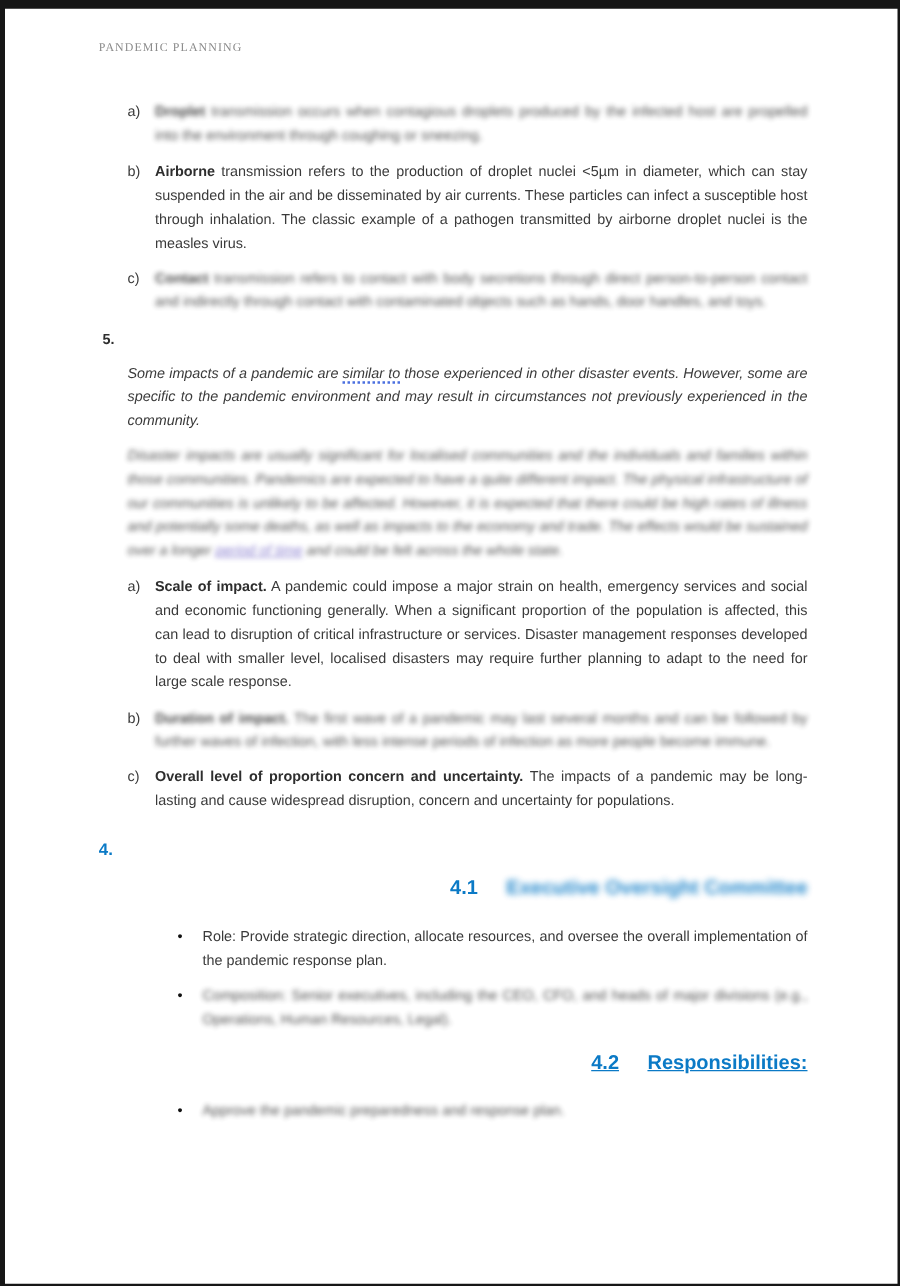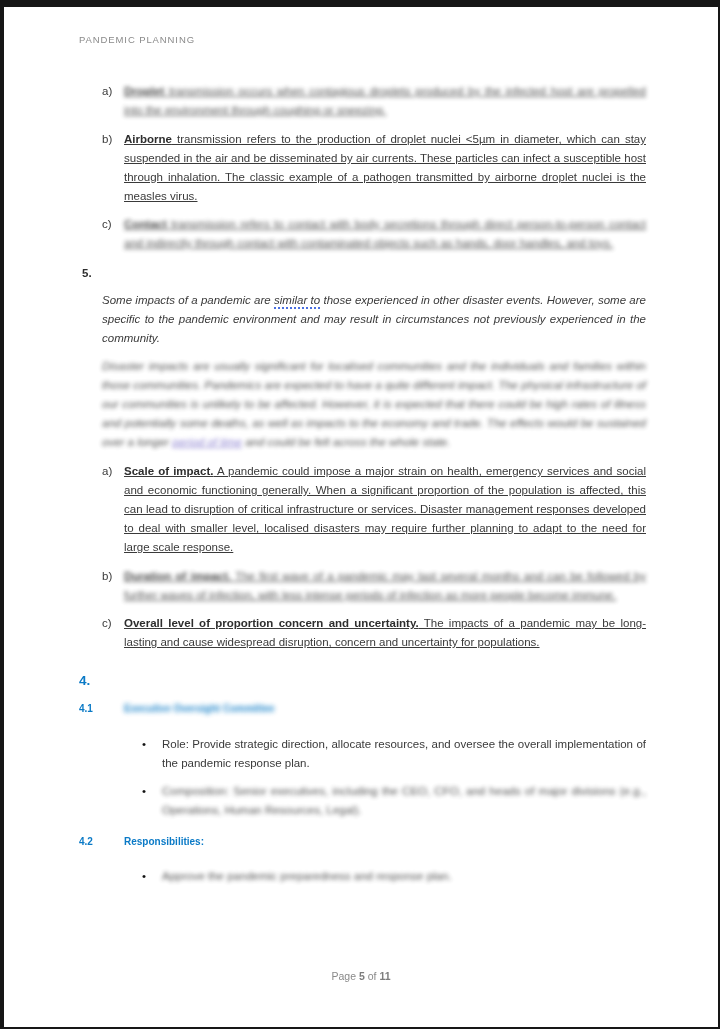--- a/index.html
+++ b/index.html
@@ -14,45 +14,46 @@
     top: 7px; left: 4px; right: 2px; bottom: 2px;
     background: #ffffff;
     overflow: hidden;
     color: #3a3a3a;
   }
   .doc-header {
     margin: 27px 72px 0 75px;
     font-size: 9.5px;
     letter-spacing: 0.9px;
     color: #8a8a8a;
+    font-family: Liberation Serif, serif;
   }
   .body-text { font-size: 11.5px; line-height: 19px; }
   .para { text-align: justify; }
   .lead-bold { font-weight: bold; color: #2e2e2e; }
 
   
   .ltr-item { display: flex; margin-left: 98px; margin-right: 72px; }
   .ltr-item .ltr-label { flex: 0 0 22px; }
-  .ltr-item .ltr-body { flex: 1; text-decoration: underline; }
+  .ltr-item .ltr-body { flex: 1; }
 
   
   .sec5-head { display: flex; margin-left: 78px; margin-right: 72px; font-weight: bold; color: #2e2e2e; }
   .sec5-head .sec-num { flex: 0 0 20px; }
 
   .plain-para { margin-left: 98px; margin-right: 72px; font-style: italic; }
 
   
   .sec4-head {
     display: flex; margin-left: 75px; margin-right: 72px;
     font-size: 13.5px; font-weight: bold; color: #0b7ac6;
   }
   .sec4-head .sec-num { flex: 0 0 23px; }
   .sub-head {
     display: flex; margin-left: 75px; margin-right: 72px;
-    font-size: 10px; font-weight: bold; color: #0b7ac6;
+    font-size: 16px; font-weight: bold; color: #0b7ac6; justify-content: flex-end;
   }
   .sub-head .sec-num { flex: 0 0 45px; }
 
   .bullet-item { display: flex; margin-left: 138px; margin-right: 72px; }
   .bullet-item .dot { flex: 0 0 20px; font-size: 11.5px; color: #111; }
   .bullet-item .bullet-body { flex: 1; }
 
   .blur { filter: blur(2.1px); opacity: 0.88; }
   .blur-blue { filter: blur(2.6px); opacity: 0.9; }
 
@@ -79,21 +80,21 @@
   .mt-h5 { margin-top: 11px; }
   .mt-p1 { margin-top: 8px; }
   .mt-p2 { margin-top: 9px; }
   .mt-ia { margin-top: 10px; }
   .mt-ib { margin-top: 10px; }
   .mt-ic { margin-top: 9px; }
   .mt-h4 { margin-top: 21px; }
   .mt-41 { margin-top: 15px; }
   .mt-bu1 { margin-top: 21px; }
   .mt-bu2 { margin-top: 9px; }
-  .mt-42 { margin-top: 16px; }
+  .mt-42 { margin-top: 16px; text-decoration: underline; }
   .mt-bu3 { margin-top: 20px; }
 </style>
 </head>
 <body>
 
 <div class="page">
 
   <div class="doc-header">PANDEMIC PLANNING</div>
 
   <div class="ltr-item body-text mt-a">
@@ -156,15 +157,14 @@
   <div class="sub-head mt-42">
     <span class="sec-num">4.2</span>
     <span>Responsibilities:</span>
   </div>
 
   <div class="bullet-item body-text mt-bu3">
     <span class="dot">•</span>
     <span class="bullet-body blur">Approve the pandemic preparedness and response plan.</span>
   </div>
 
-  <div class="doc-footer"><span>Page </span><b>5</b><span> of </span><b>11</b></div>
 
 </div>
 
 </body></html>

